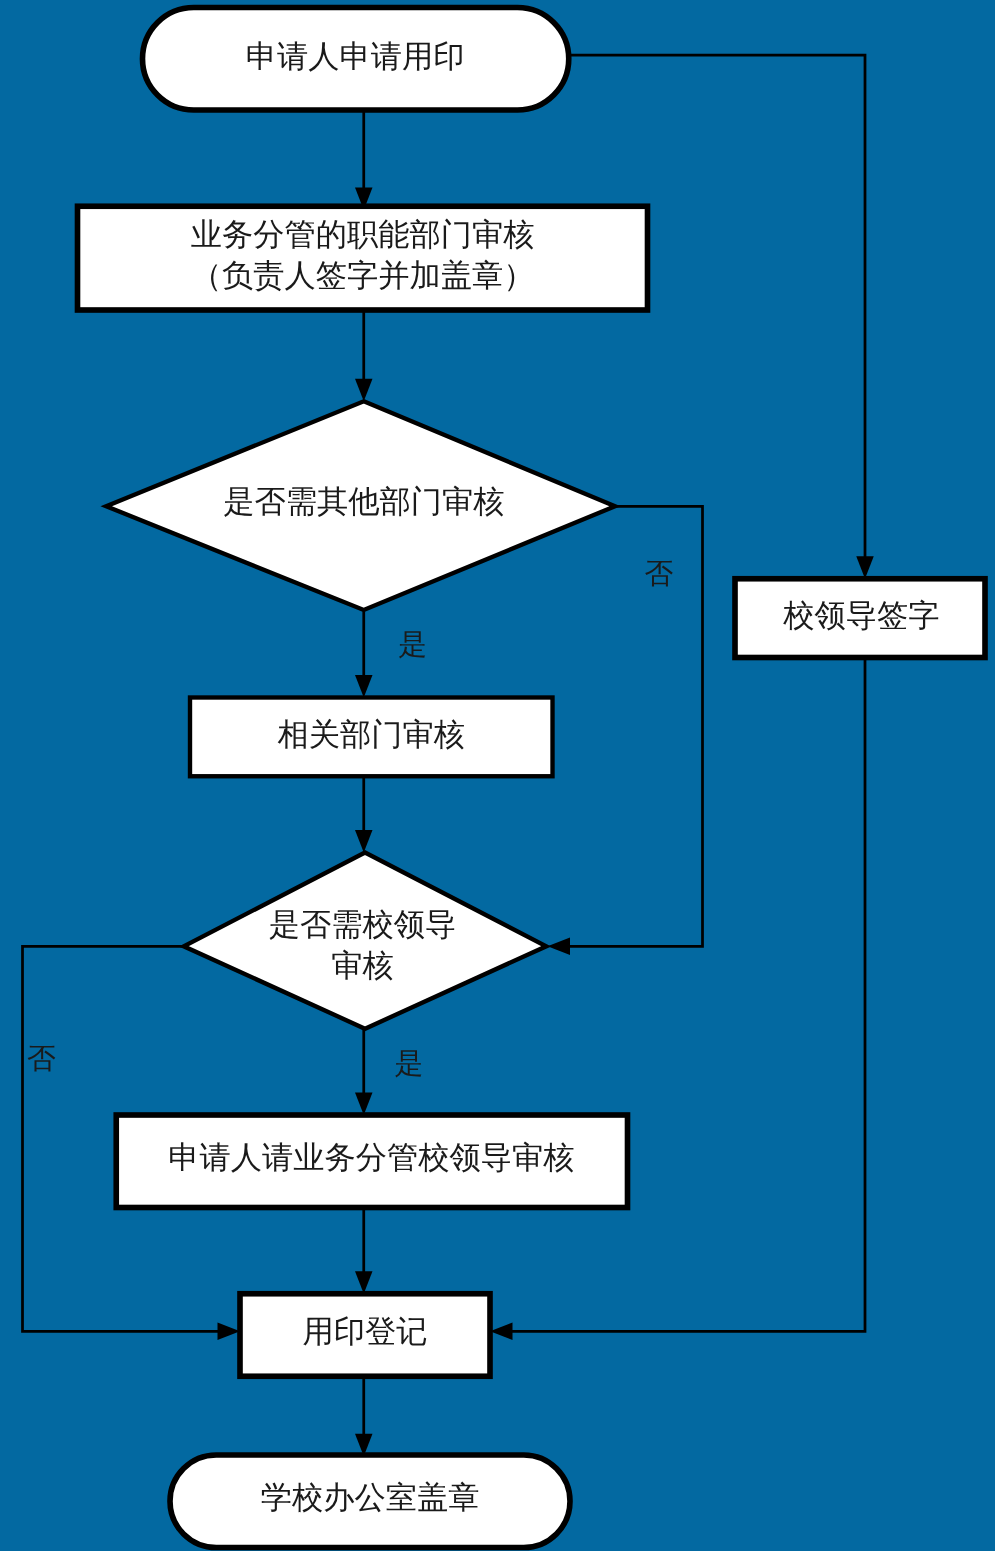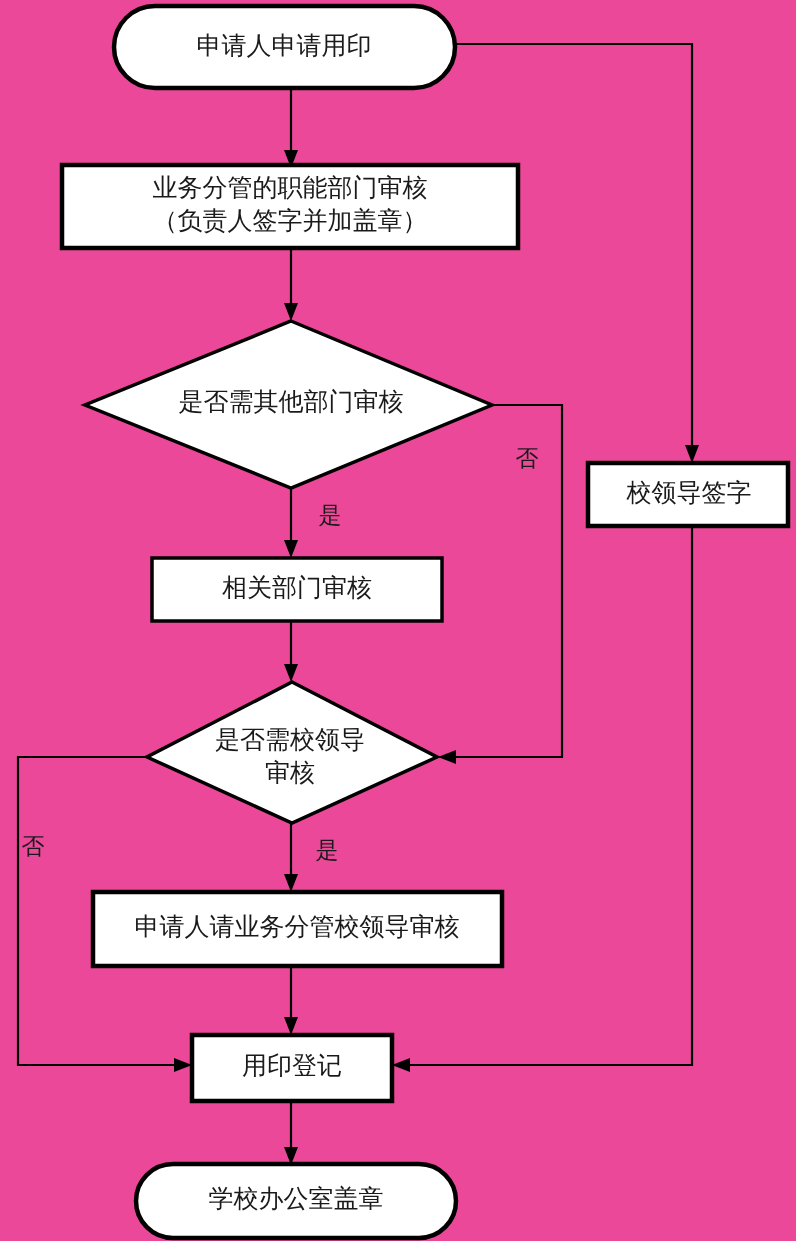--- a/index.html
+++ b/index.html
@@ -4,21 +4,21 @@
 <style>
   html, body {
     margin: 0;
     padding: 0;
     background: #ffffff;
   }
   #flowchart-root {
     position: relative;
     width: 796px;
     height: 1241px;
-    background: #ec4899;
+    background: #0369a1;
     font-family: "Liberation Serif", "DejaVu Serif", serif;
     overflow: hidden;
   }
   svg.flow {
     display: block;
     width: 796px;
     height: 1241px;
   }
   .shape-stroke-thick { stroke: #000000; stroke-width: 4.5; fill: #ffffff; }
   .shape-stroke-med { stroke: #000000; stroke-width: 3.5; fill: #ffffff; }

